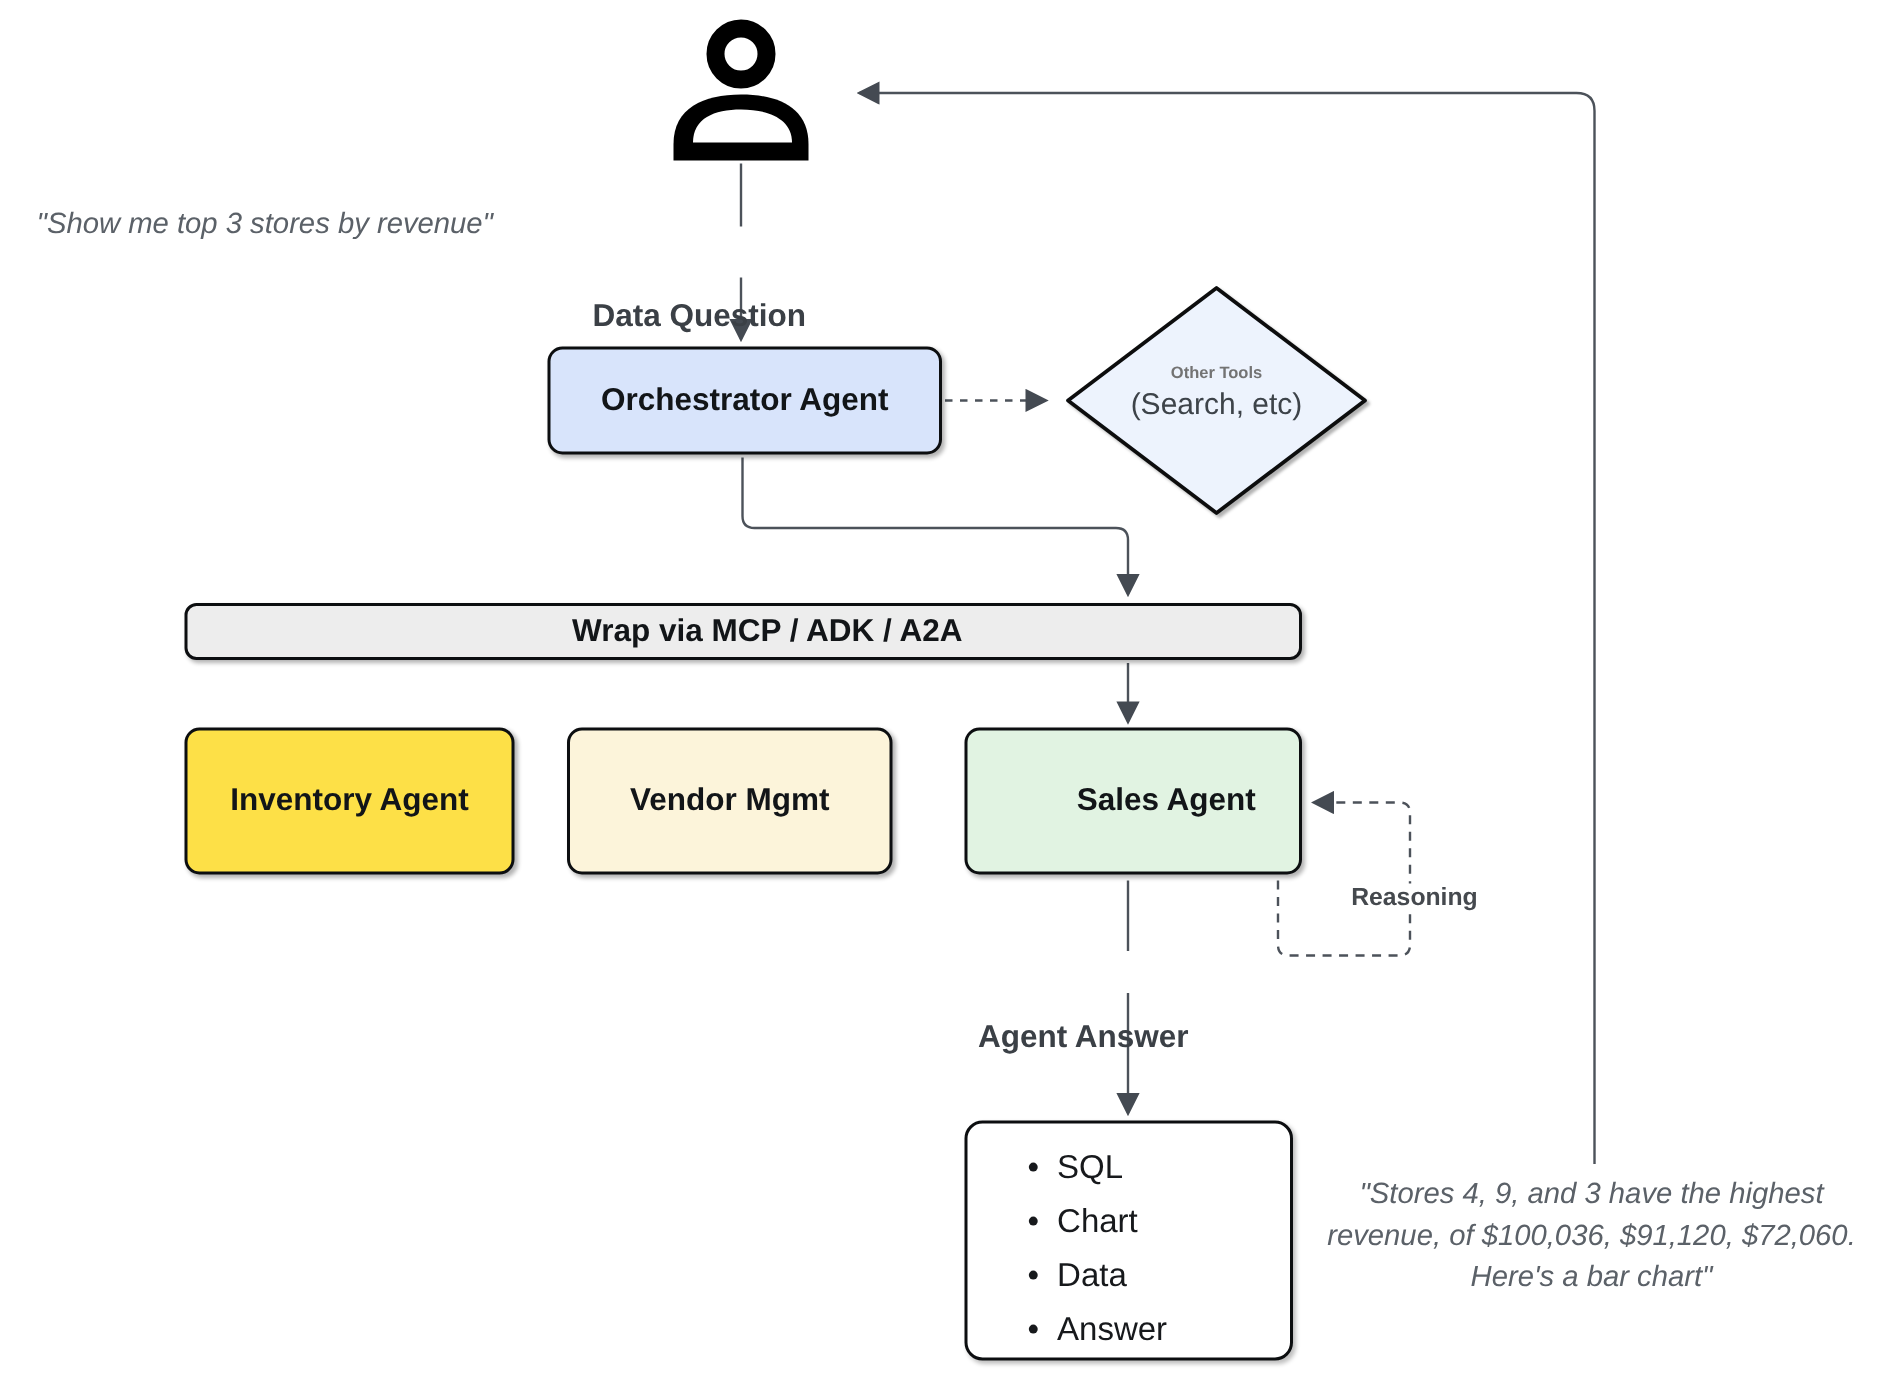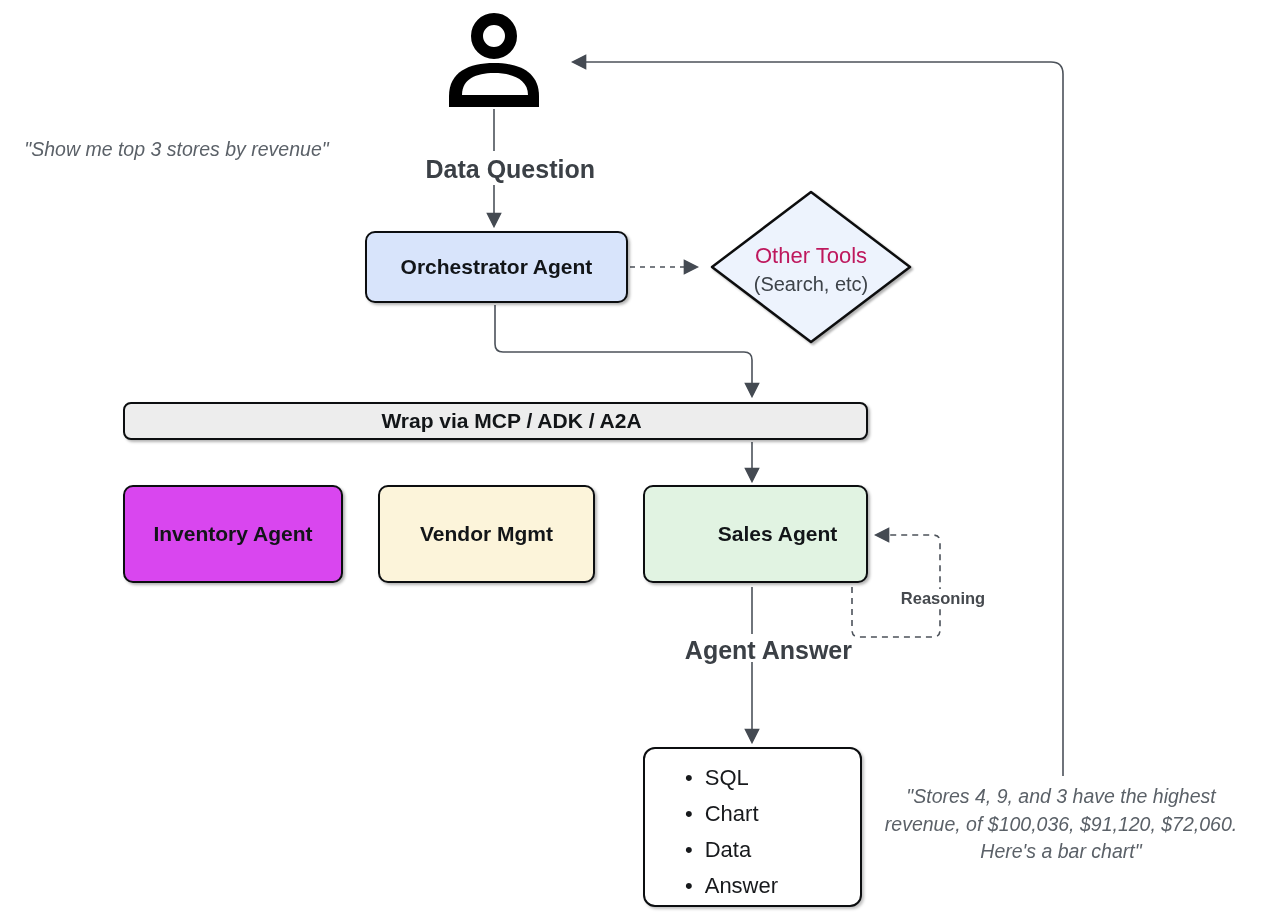--- a/index.html
+++ b/index.html
@@ -12,57 +12,57 @@
   .node {
     position:absolute; box-sizing:border-box;
     display:flex; align-items:center; justify-content:center;
     border:2.5px solid #0c0e10; border-radius:10px;
     font-weight:bold; font-size:21px; color:#121518;
     box-shadow:2px 2px 3px rgba(0,0,0,0.3);
     text-align:center;
   }
   .orchestrator { left:365px; top:231px; width:263px; height:72px; background:#d8e4fb; }
   .bar          { left:123px; top:402px; width:745px; height:38px; background:#ededed; border-radius:8px;padding-left:32px; }
-  .inventory    { left:123px; top:485px; width:220px; height:98px; background:#d946ef; }
+  .inventory    { left:123px; top:485px; width:220px; height:98px; background:#fde047; }
   .vendor       { left:378px; top:485px; width:217px; height:98px; background:#fcf4da; }
   .sales        { left:643px; top:485px; width:225px; height:98px; background:#e1f3e2;padding-left:44px; }
 
   .output {
     position:absolute; box-sizing:border-box;
     left:643px; top:747px; width:219px; height:160px; background:#ffffff;
     border:2.5px solid #0c0e10; border-radius:12px;
     box-shadow:2px 2px 3px rgba(0,0,0,0.25);
   }
   .output ul { margin:0; padding:11px 0 0 40px; list-style:none; }
   .output li {
     font-size:22px; color:#17191c; line-height:36px; font-weight:normal;
   }
   .output li::before { content:"\2022"; margin-right:12px; }
 
   .flow-label {
-    position:absolute; font-weight:bold; font-size:25px; color:#3b4046; text-align:right;
+    position:absolute; font-weight:bold; font-size:21px; color:#3b4046; text-align:left;margin-top:44px;
   }
   .lbl-question { left:395px; top:155px; width:200px; }
   .lbl-answer   { left:652px; top:636px; width:200px; }
 
   .reasoning-label {
     position:absolute; left:884px; top:589px; width:118px; text-align:center;
     font-weight:bold; font-size:16.5px; color:#45494e; background:#ffffff;
   }
 
   .quote {
     position:absolute; font-style:italic; color:#5b6168; font-size:19.5px; text-align:center;
   }
   .quote-left  { left:4px;  top:138px; width:345px; white-space:nowrap; }
   .quote-right { left:872px; top:783px; width:378px; line-height:27.5px; }
 
   .diamond-text {
     position:absolute; left:731px; top:243px; width:160px; text-align:center;
   }
-  .diamond-title { font-weight:normal; font-size:22px; color:#be185d; }
+  .diamond-title { font-weight:bold; font-size:11px; color:#737373; }
   .diamond-sub   { font-size:20px; color:#3d4349; margin-top:4px; }
 </style>
 </head>
 <body>
 
 <div class="canvas">
 
   <svg class="overlay" viewBox="0 0 1264 918">
     <defs>
       <marker id="ah" viewBox="0 0 12 12" refX="10.5" refY="6" markerWidth="10" markerHeight="10" orient="auto-start-reverse" markerUnits="strokeWidth">

